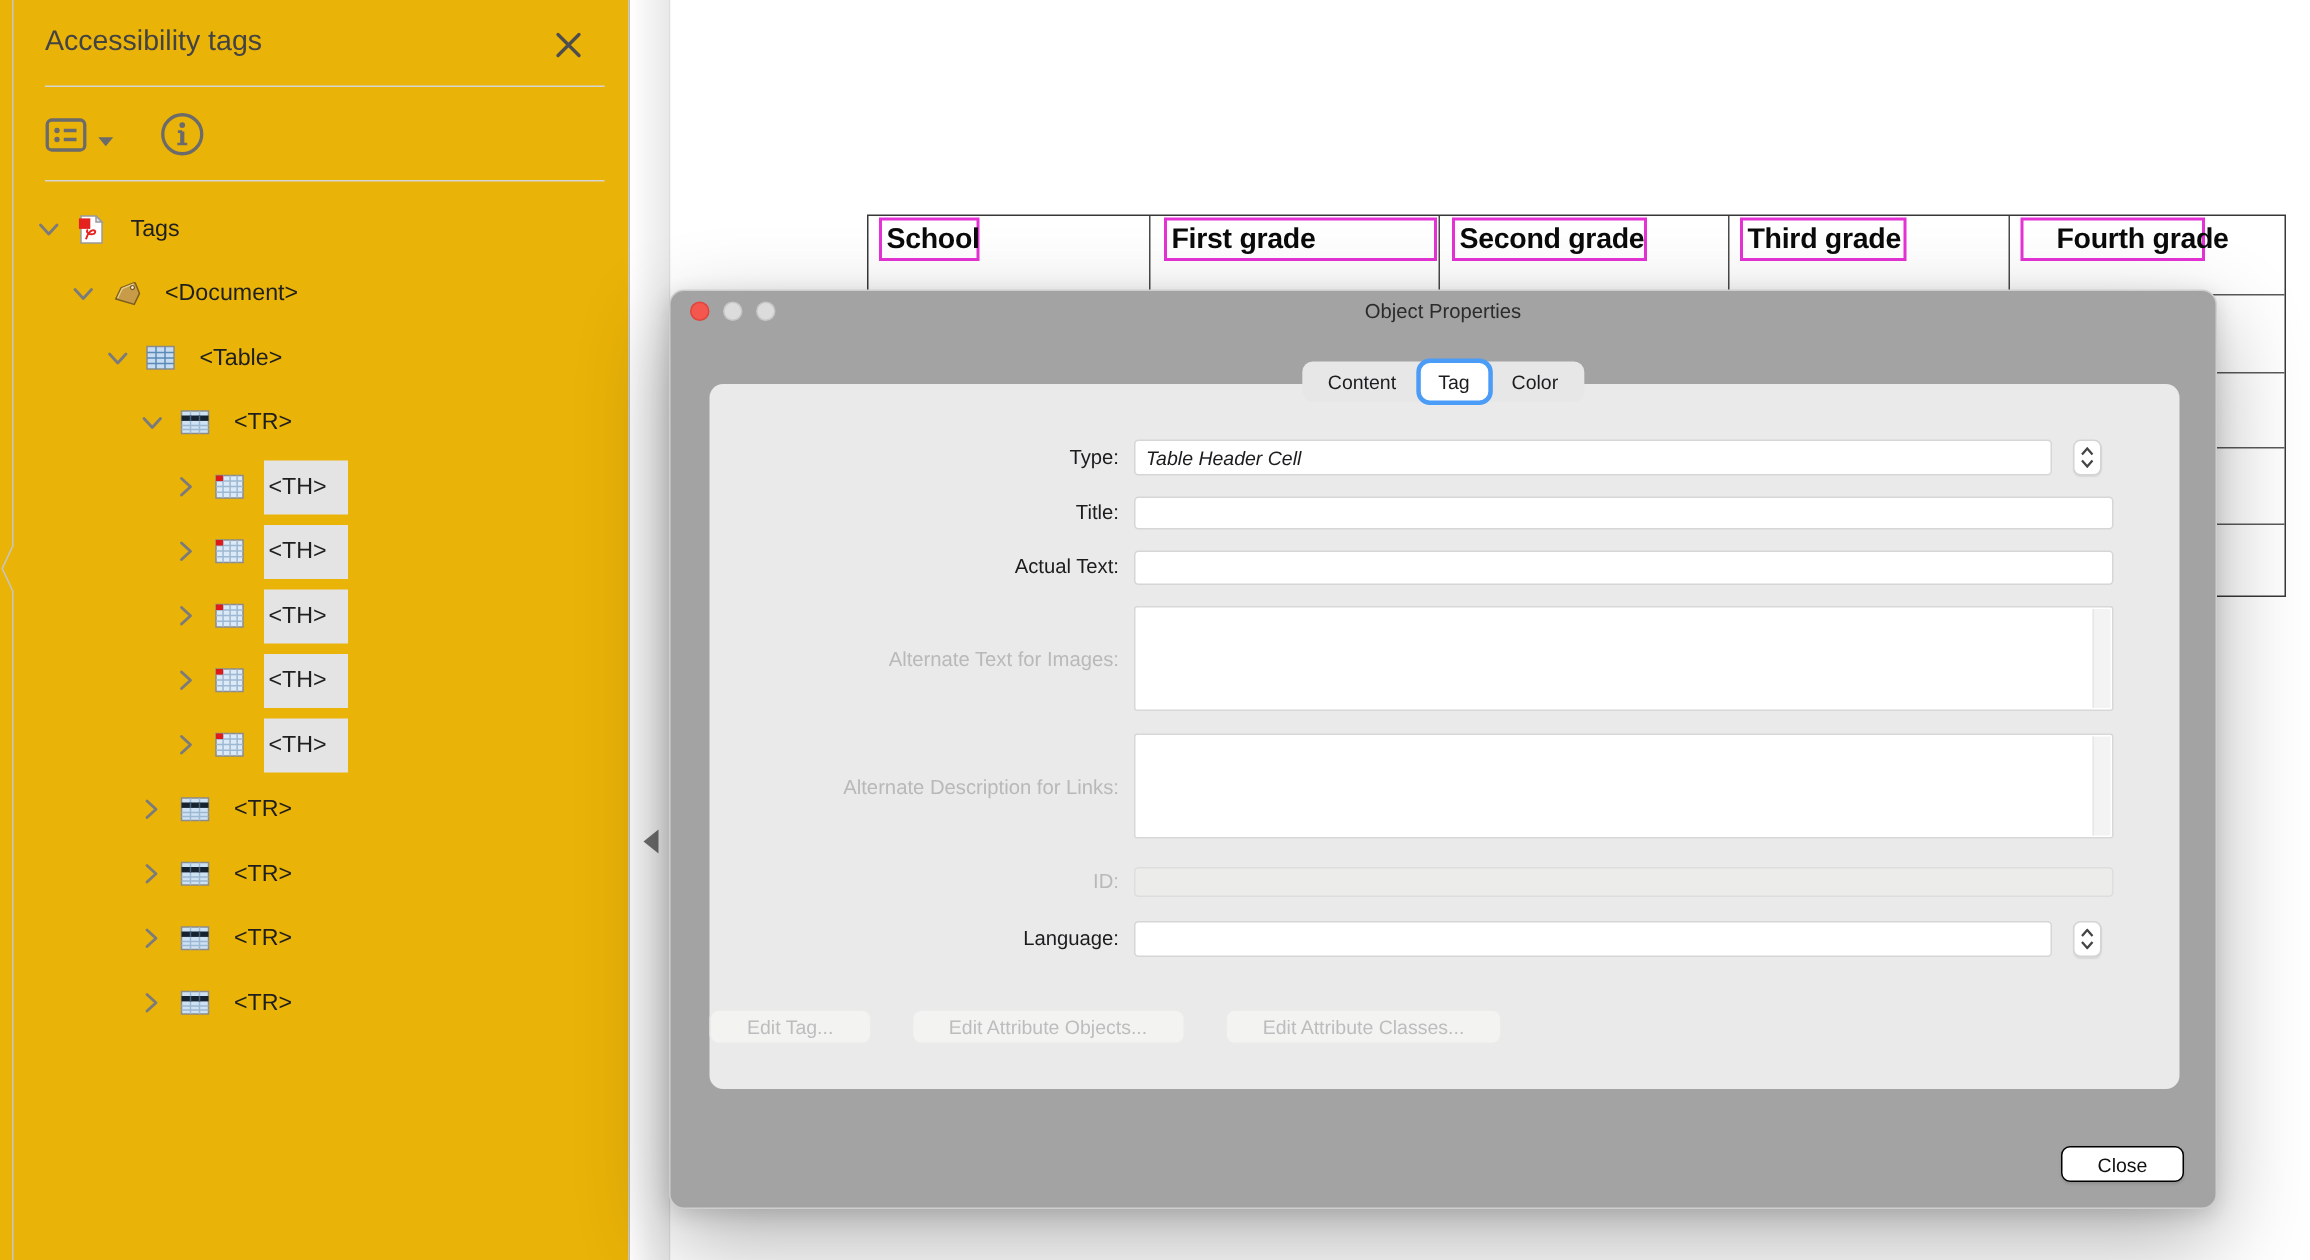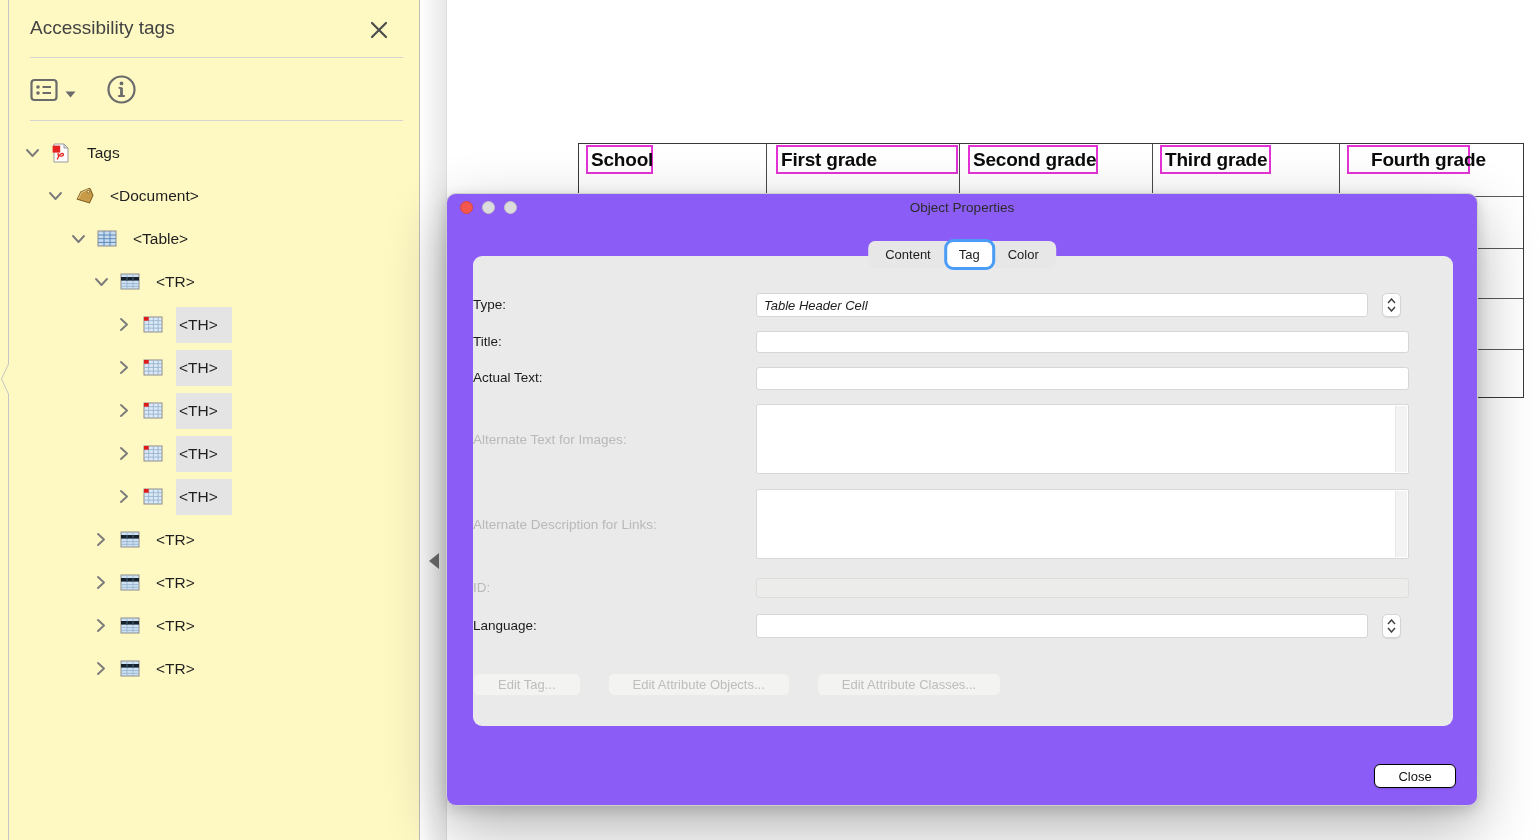--- a/index.html
+++ b/index.html
@@ -1,20 +1,20 @@
 <!DOCTYPE html>
 <html><head>
 <meta charset="utf-8">
 <style>
   html,body{margin:0;padding:0;background:#e8e8e8;}
   *{box-sizing:border-box;font-family:"Liberation Sans","DejaVu Sans",sans-serif;}
   .app{position:relative;width:1540px;height:840px;background:#fff;overflow:hidden;}
 
   
-  .panel{position:absolute;left:0;top:0;width:419px;height:840px;background:#fef9c3;}
+  .panel{position:absolute;left:0;top:0;width:419px;height:840px;background:#eab308;}
   .panel-edge{position:absolute;left:0;top:0;z-index:5;pointer-events:none;}
   .panel-title{position:absolute;left:30px;top:17px;font-size:19px;color:#434343;}
   .close-x{position:absolute;left:368px;top:19px;width:22px;height:22px;cursor:pointer;}
   .hdiv{position:absolute;left:30px;width:373px;height:1px;background:#d4d4d4;}
   .d1{top:57px}.d2{top:120px}
   .panel-toolbar{position:absolute;left:30px;top:74px;display:flex;align-items:center;}
   .tool{background:none;border:none;padding:0;display:flex;align-items:center;cursor:pointer;}
   .tool.structure{margin-right:30px;}
   .tool .caret{margin-left:7px;margin-top:4px;}
 
@@ -31,34 +31,34 @@
 
   
   .doc{position:absolute;left:447px;top:0;width:1093px;height:840px;background:#ffffff;}
   .pdf-table{position:absolute;left:578px;top:143px;width:946px;height:255px;border:1px solid #383838;background:#fff;z-index:1;}
   .vline{position:absolute;top:0;bottom:0;width:1px;background:#4a4a4a;}
   .hline{position:absolute;left:0;right:0;height:1px;background:#5a5a5a;}
   .hcell{position:absolute;top:1px;height:29px;border:2px solid #e532d6;display:flex;align-items:center;background:transparent;}
   .hcell span{font-size:19px;font-weight:700;color:#0b0b0b;padding-left:3px;white-space:nowrap;letter-spacing:-.2px;}
 
   
-  .dialog{position:absolute;left:446px;top:193px;width:1032px;height:613px;background:#8b5cf6;border:1px solid #cfcfcf;border-radius:10px;box-shadow:0 22px 60px rgba(0,0,0,.30),0 4px 14px rgba(0,0,0,.14);z-index:10;}
+  .dialog{position:absolute;left:446px;top:193px;width:1032px;height:613px;background:#a3a3a3;border:1px solid #cfcfcf;border-radius:10px;box-shadow:0 22px 60px rgba(0,0,0,.30),0 4px 14px rgba(0,0,0,.14);z-index:10;}
   .titlebar{position:absolute;left:0;top:0;right:0;height:26px;}
   .tl{position:absolute;top:7px;width:13px;height:13px;border-radius:50%;background:#dcdcdc;border:1px solid #c6c6c6;}
   .tl.red{background:#f4574e;border-color:#e0443c;}
   .tl.p1{left:13px}.tl.p2{left:35px}.tl.p3{left:57px}
   .dtitle{position:absolute;left:0;right:0;top:6px;text-align:center;font-size:13.5px;color:#2c2c2c;}
 
   .segmented{position:absolute;left:50%;top:47px;transform:translateX(-50%);display:flex;align-items:center;background:#e8e7e7;border-radius:7px;padding:0 2px;height:27px;z-index:3;}
   .seg{font-size:13px;color:#1d1d1f;padding:16px 15px;height:27px;display:flex;align-items:center;cursor:pointer;}
   .seg.active{background:#ffffff;border:3px solid #4a9cf7;border-radius:9px;height:31px;margin:-2px -2px;padding:0 12px;}
 
   .tabbox{position:absolute;left:26px;top:62px;width:980px;height:470px;background:#ebeaea;border-radius:9px;}
   .frow{position:absolute;left:0;right:0;}
-  .frow label{position:absolute;right:707px;left:0;text-align:left;font-size:13.5px;color:#1c1c1e;}
+  .frow label{position:absolute;right:707px;left:0;text-align:right;font-size:13.5px;color:#1c1c1e;}
   .frow label.dis{color:#b9b9b9;}
   .fld{position:absolute;left:283px;background:#fff;border:1px solid #d6d6d5;border-radius:3px;font-size:13px;color:#1c1c1e;padding:0 7px;outline:none;}
   .fld.dis{background:#ececeb;border-color:#dddddc;}
   .tarea{position:absolute;left:283px;width:653px;background:#fff;border:1px solid #d8d8d7;border-radius:2px;}
   .tscroll{position:absolute;top:1px;bottom:1px;right:1px;width:12px;background:#f3f3f3;border-left:1px solid #e7e7e7;}
   .stepper{position:absolute;left:909px;width:19px;height:24px;background:#fff;border:1px solid #d4d4d3;border-radius:5px;box-shadow:0 1px 1px rgba(0,0,0,.08);display:flex;flex-direction:column;align-items:center;justify-content:center;gap:2px;cursor:pointer;}
   .btnrow{position:absolute;left:0;right:0;top:417px;display:flex;justify-content:flex-start;gap:27px;}
   .gbtn{height:23px;background:#f3f3f2;border:1px solid #eceoeb;border:1px solid #ebebe9;border-radius:6px;color:#bdbdbd;font-size:13px;padding:0 24px;cursor:default;}
   .close-btn{position:absolute;right:21px;bottom:17px;width:82px;height:24px;background:#ffffff;border:1px solid #000000;border-radius:6px;box-shadow:0 1px 2px rgba(0,0,0,.12);font-size:13px;color:#111;cursor:pointer;}
 </style>

